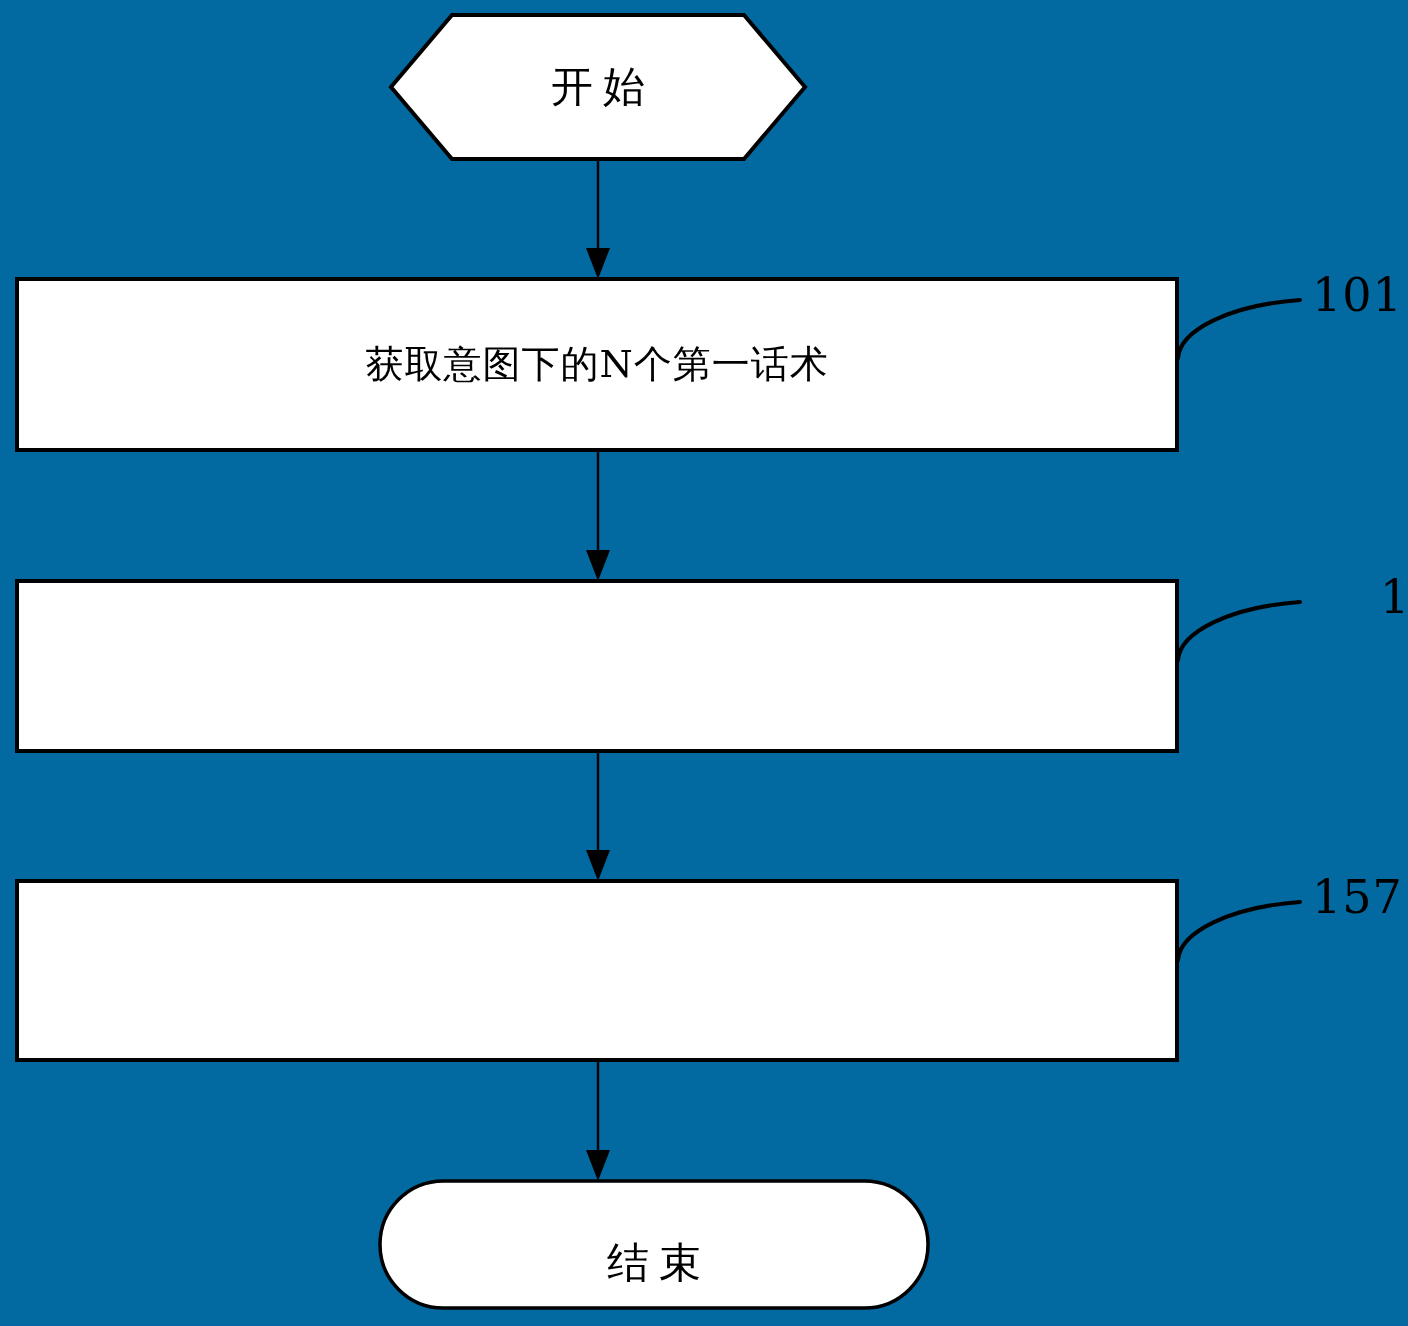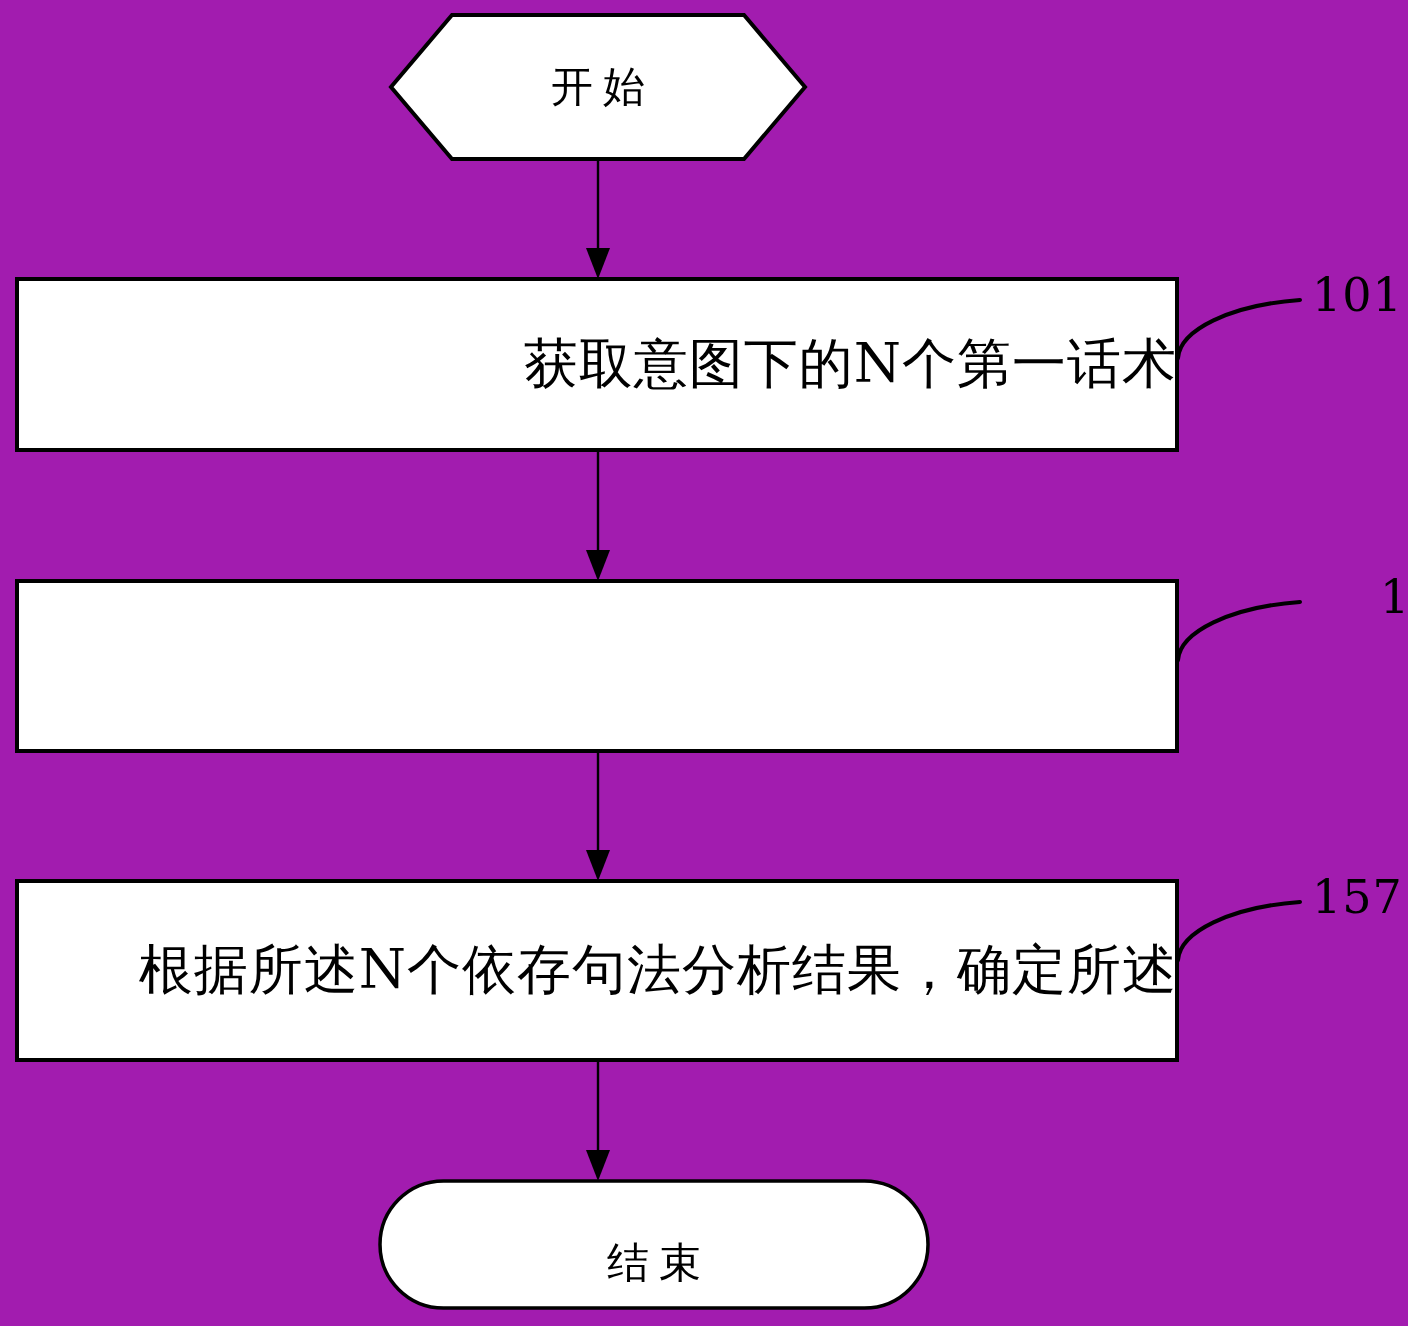--- a/index.html
+++ b/index.html
@@ -7,21 +7,21 @@
     padding: 0;
     background: #ffffff;
   }
   body {
     font-family: "DejaVu Serif", serif;
   }
   #canvas {
     position: relative;
     width: 1408px;
     height: 1326px;
-    background: #a21caf;
+    background: #0369a1;
     overflow: hidden;
   }
   #flow-svg {
     position: absolute;
     left: 0;
     top: 0;
     width: 1408px;
     height: 1326px;
   }
   .node-shape {
@@ -61,22 +61,21 @@
     letter-spacing: 1px;
     white-space: nowrap;
     pointer-events: none;
   }
   .terminal-text {
     font-size: 42px;
     letter-spacing: 10px;
     text-indent: 10px;
   }
   .process-text {
-    font-size: 54px;
-    align-items: flex-end;
+    font-size: 38px;
   }
   .ref-label {
     position: absolute;
     font-family: "DejaVu Serif", serif;
     font-size: 46px;
     color: #000000;
     letter-spacing: 1px;
   }
 </style>
 </head>
@@ -125,21 +124,20 @@
   </svg>
 
   <div class="node-text terminal-text" style="left:391px; top:15px; width:414px; height:144px;">开始</div>
 
   <div class="node-text process-text" style="left:17px; top:279px; width:1160px; height:171px;">
     <span>获取意图下的N个第一话术</span>
   </div>
 
 
   <div class="node-text process-text" style="left:17px; top:881px; width:1160px; height:179px;">
-    <span>根据所述N个依存句法分析结果，确定所述</span>
   </div>
 
   <div class="node-text terminal-text" style="left:380px; top:1181px; width:548px; height:163px;">结束</div>
 
   <div class="ref-label" style="left:1312px; top:268px;">101</div>
 
   <div class="ref-label" style="left:1380px; top:570px;text-align:right;">102</div>
 
   <div class="ref-label" style="left:1312px; top:870px;">157</div>
 

